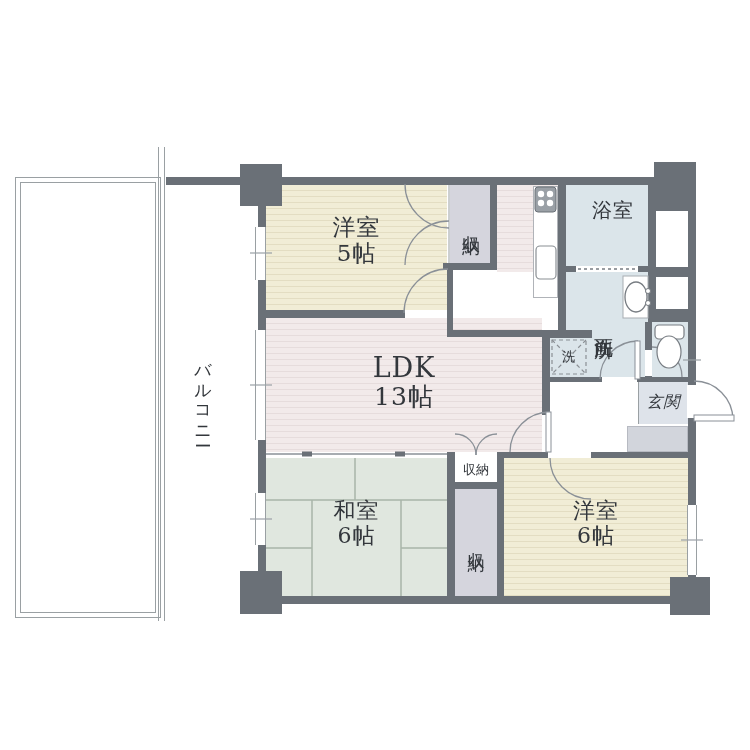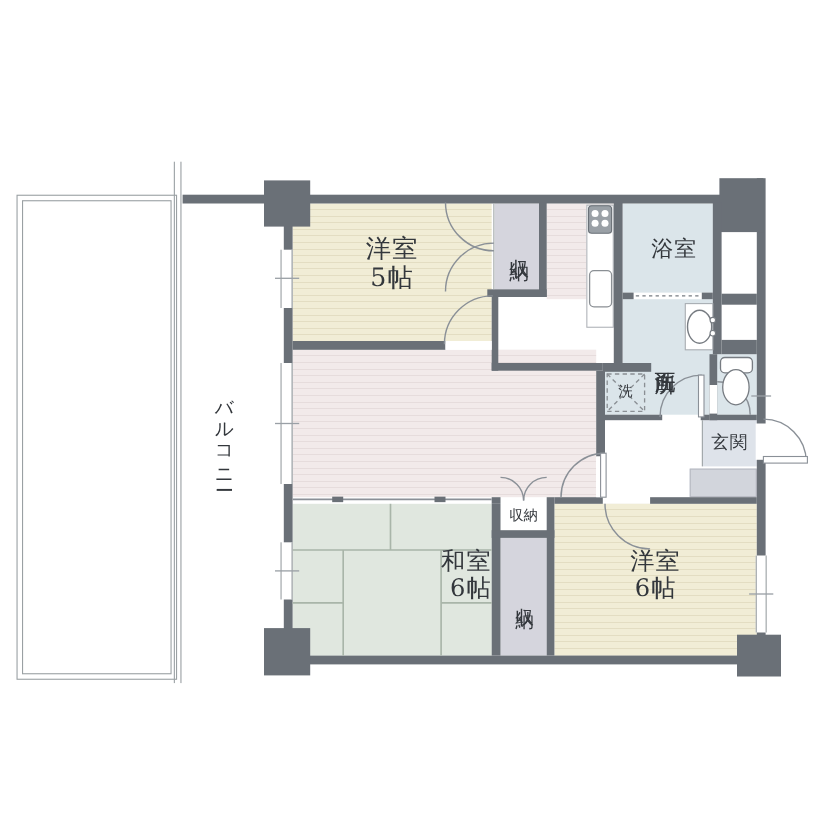--- a/index.html
+++ b/index.html
@@ -176,39 +176,43 @@
   <div class="lbl vtext" style="left:190px;top:336px;width:26px;height:118px;font-size:17px;letter-spacing:2px;">
     <span>バルコニー</span>
   </div>
   <div class="lbl" style="left:266px;top:212px;width:181px;height:58px;font-size:23px;">
     <span>洋室</span>
     <span>5帖</span>
   </div>
   <div class="lbl vtext" style="left:458px;top:194px;width:26px;height:60px;font-size:18px;">
     <span>収納</span>
   </div>
-  <div class="lbl" style="left:566px;top:212px;width:94px;height:28px;font-size:20px;">
+  <div class="lbl" style="left:566px;top:196px;width:94px;height:28px;font-size:20px;">
     <span>浴室</span>
   </div>
   <div class="lbl vtext" style="left:590px;top:276px;width:28px;height:96px;font-size:19px;letter-spacing:1px;">
     <span>洗面所</span>
   </div>
   <div class="lbl" style="left:558px;top:347px;width:22px;height:20px;font-size:13px;">
     <span>洗</span>
   </div>
-  <div class="lbl" style="left:639px;top:390px;width:49px;height:24px;font-size:16px;">
+  <div class="lbl" style="left:639px;top:390px;width:49px;height:24px;font-size:16px;font-style:italic;">
     <span>玄関</span>
+  </div>
+  <div class="lbl" style="left:266px;top:340px;width:276px;height:84px;font-size:27px;">
+    <span>LDK</span>
+    <span style="font-size:25px;">13帖</span>
   </div>
   <div class="lbl" style="left:453px;top:460px;width:46px;height:20px;font-size:13px;letter-spacing:0;">
     <span>収納</span>
   </div>
   <div class="lbl vtext" style="left:463px;top:504px;width:26px;height:76px;font-size:17px;">
     <span>収納</span>
   </div>
-  <div class="lbl" style="left:266px;top:494px;width:181px;height:60px;font-size:22px;align-items:flex-end;">
+  <div class="lbl" style="left:266px;top:494px;width:181px;height:60px;font-size:22px;">
     <span>和室</span>
     <span>6帖</span>
   </div>
   <div class="lbl" style="left:504px;top:494px;width:184px;height:60px;font-size:22px;">
     <span>洋室</span>
     <span>6帖</span>
   </div>
 
 </div>
 

